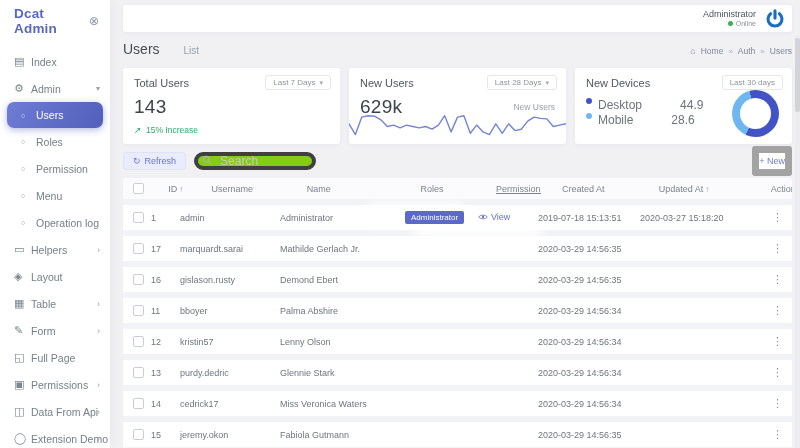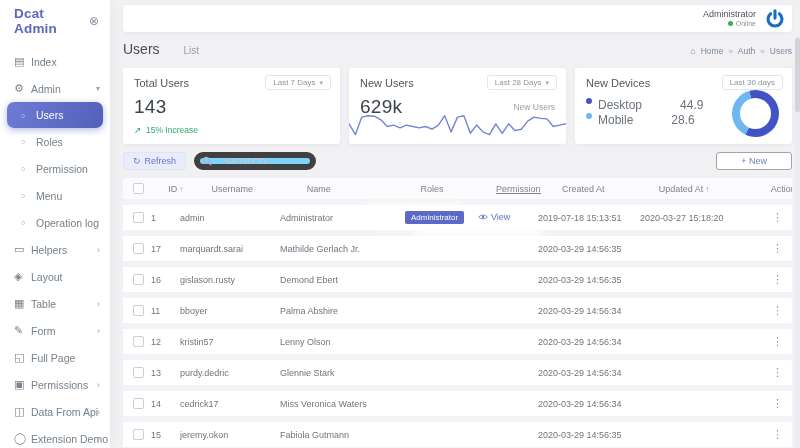--- a/index.html
+++ b/index.html
@@ -66,27 +66,27 @@
   .legend-dot { width:6px; height:6px; border-radius:50%; margin-right:6px; }
   .legend-val { margin-left:38px; color:#6a727a; }
   .donut { position:absolute; right:13px; top:22px; width:47px; height:47px; border-radius:50%; }
   .donut-hole { position:absolute; left:8px; top:8px; width:31px; height:31px; border-radius:50%; background:#fff; }
 
   
   .toolbar { position:absolute; left:123px; top:150px; width:669px; height:21px; display:flex; align-items:center; }
   .btn-refresh { display:flex; align-items:center; gap:4px; background:#e9ecfa; color:#6877cb;
                  border:1px solid #dfe3f6; border-radius:3px; font-size:9px; padding:3px 9px; cursor:pointer; }
   .search-wrap { position:relative; margin-left:8px; }
-  .search-input { width:122px; height:18px; border:6px solid #404040; border-radius:9px; background:#7dd3fc;
-                  font-size:14px; color:#555; padding:0 8px 0 22px; outline:none;
+  .search-input { width:122px; height:18px; border:4px solid #404040; border-radius:9px; background:#84cc16;
+                  font-size:12px; color:#555; padding:0 8px 0 22px; outline:none;
                   font-family:"Liberation Sans","DejaVu Sans",sans-serif; }
   .search-input::placeholder { color:#c3c9cf; }
   .search-ic { position:absolute; left:8px; top:4px; }
-  .btn-new { margin-left:auto; background:#fff; border:1px solid #a3a3a3; color:#707fc6; border-radius:3px;
-             font-size:9px; padding:3px 24px; cursor:pointer; }
+  .btn-new { margin-left:auto; background:#fff; border:7px solid #a3a3a3; color:#707fc6; border-radius:3px;
+             font-size:9px; padding:3px 0; cursor:pointer; }
 
   
   .tablecard { position:absolute; left:123px; top:178px; width:669px; height:270px;
                background:#f2f3f6; border-radius:3px 3px 0 0; overflow:hidden; }
   .trow { display:flex; align-items:center; background:#fff; }
   .thead { height:21px; background:#fbfbfd; font-size:9px; color:#7c848c;gap:21px; }
   .tbody-row { height:25px; margin-top:6px; font-size:9px; color:#6e767e; }
   .thead { margin-top:0; }
   .tc { padding-right:4px; white-space:nowrap; overflow:hidden; }
   .c-cb { width:28px; padding-left:10px; } .c-id { width:29px; } .c-user { width:100px; }

